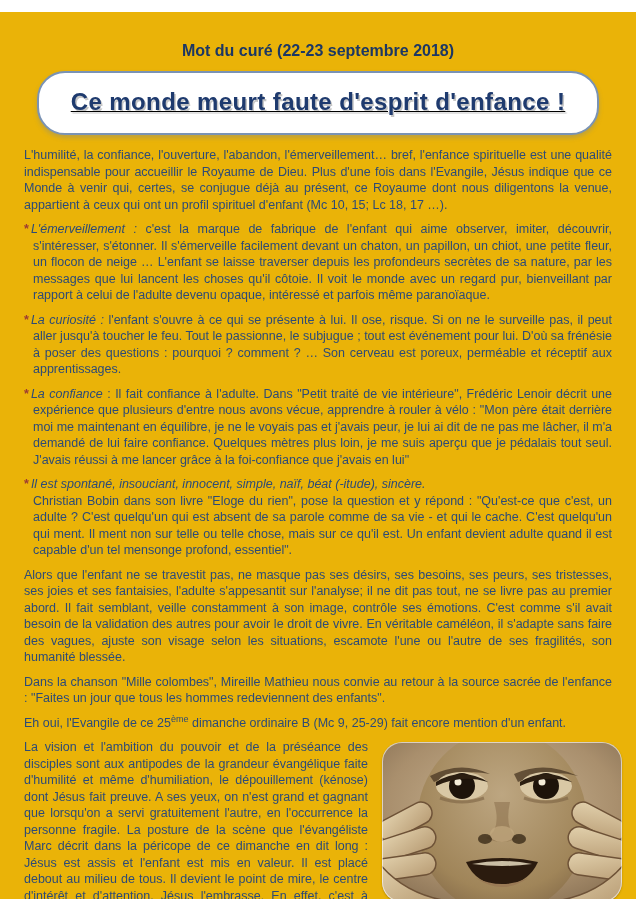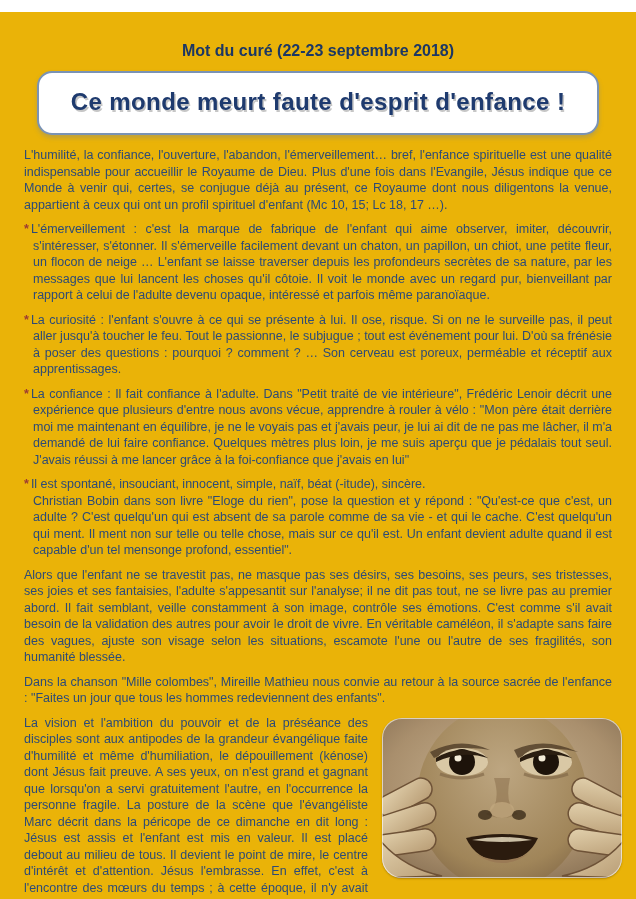--- a/index.html
+++ b/index.html
@@ -14,25 +14,26 @@
   .doc-header{
     margin-top:30px;
     text-align:center;
     font-size:16px;
     font-weight:bold;
     color:#1c3764;
   }
   .title-box{
     margin:11px 37px 10px 37px;
     border:2px solid #7a93b5;
-    border-radius:15px;
+    border-radius:28px;
     box-shadow:0 3px 4px rgba(110,130,160,.35);
     background:#ffffff;
     padding:15px 6px 17px 6px;
     text-align:center;
+    text-decoration:underline;
   }
   .page-title{
     font-size:24px;
     font-weight:bold;
     color:#1e3a6e;
     letter-spacing:.4px;
     text-shadow:1.5px 1.5px 0 #c6c6c6;
   }
   .content{
     margin:12px 24px 0 24px;
@@ -45,21 +46,21 @@
   .bullet{
     margin:0 0 8px 4px;
     padding-left:9px;
     text-indent:-9px;
   }
   .star{
     color:#9c3a34;
     font-weight:bold;
     margin-right:2px;
   }
-  .lead{}
+  .lead{font-style:italic;}
   .em{}
   sup{font-size:9px;line-height:0;}
   .wrap-section{overflow:visible;}
   .child-photo{
     float:right;
     width:240px;height:160px;
     margin:3px -10px 8px 14px;
     border-radius:20px;
     overflow:hidden;
     box-shadow:0 1px 2px rgba(0,0,0,.25);
@@ -87,20 +88,21 @@
     <p class="bullet"><span class="star">*</span><span class="lead">La curiosité :</span><span> l'enfant s'ouvre à ce qui se présente à lui. Il ose, risque. Si on ne le surveille pas, il peut aller jusqu'à toucher le feu. Tout le passionne, le subjugue ; tout est événement pour lui. D'où sa frénésie à poser des questions : pourquoi ? comment ? … Son cerveau est poreux, perméable et réceptif aux apprentissages.</span></p>
 
     <p class="bullet"><span class="star">*</span><span class="lead">La confiance</span><span> : Il fait confiance à l'adulte. Dans "Petit traité de vie intérieure", Frédéric Lenoir décrit une expérience que plusieurs d'entre nous avons vécue, apprendre à rouler à vélo : "Mon père était derrière moi me maintenant en équilibre, je ne le voyais pas et j'avais peur, je lui ai dit de ne pas me lâcher, il m'a demandé de lui faire confiance. Quelques mètres plus loin, je me suis aperçu que je pédalais tout seul. J'avais réussi à me lancer grâce à la foi-confiance que j'avais en lui"</span></p>
 
     <p class="bullet"><span class="star">*</span><span class="lead">Il est spontané, insouciant, innocent, simple, naïf, béat (-itude), sincère.</span><br><span>Christian Bobin dans son livre "</span><span class="em">Eloge du rien</span><span>", pose la question et y répond : "Qu'est-ce que c'est, un adulte ? C'est quelqu'un qui est absent de sa parole comme de sa vie - et qui le cache. C'est quelqu'un qui ment. Il ment non sur telle ou telle chose, mais sur ce qu'il est. Un enfant devient adulte quand il est capable d'un tel mensonge profond, essentiel".</span></p>
 
     <p>Alors que l'enfant ne se travestit pas, ne masque pas ses désirs, ses besoins, ses peurs, ses tristesses, ses joies et ses fantaisies, l'adulte s'appesantit sur l'analyse; il ne dit pas tout, ne se livre pas au premier abord. Il fait semblant, veille constamment à son image, contrôle ses émotions. C'est comme s'il avait besoin de la validation des autres pour avoir le droit de vivre. En véritable caméléon, il s'adapte sans faire des vagues, ajuste son visage selon les situations, escamote l'une ou l'autre de ses fragilités, son humanité blessée.</p>
 
     <p>Dans la chanson "Mille colombes", Mireille Mathieu nous convie au retour à la source sacrée de l'enfance : "Faites un jour que tous les hommes redeviennent des enfants".</p>
 
+    <p><span>Eh oui, l'Evangile de ce 25</span><sup>ème</sup><span> dimanche ordinaire B (Mc 9, 25-29) fait encore mention d'un enfant.</span></p>
 
     <div class="wrap-section">
 
       <div class="child-photo">
 
         <svg width="240" height="160" viewBox="0 0 240 160" xmlns="http://www.w3.org/2000/svg">
           <defs>
             <radialGradient id="bg" cx="50%" cy="40%" r="80%">
               <stop offset="0%" stop-color="#c9b493"></stop>
               <stop offset="60%" stop-color="#a98f6d"></stop>

